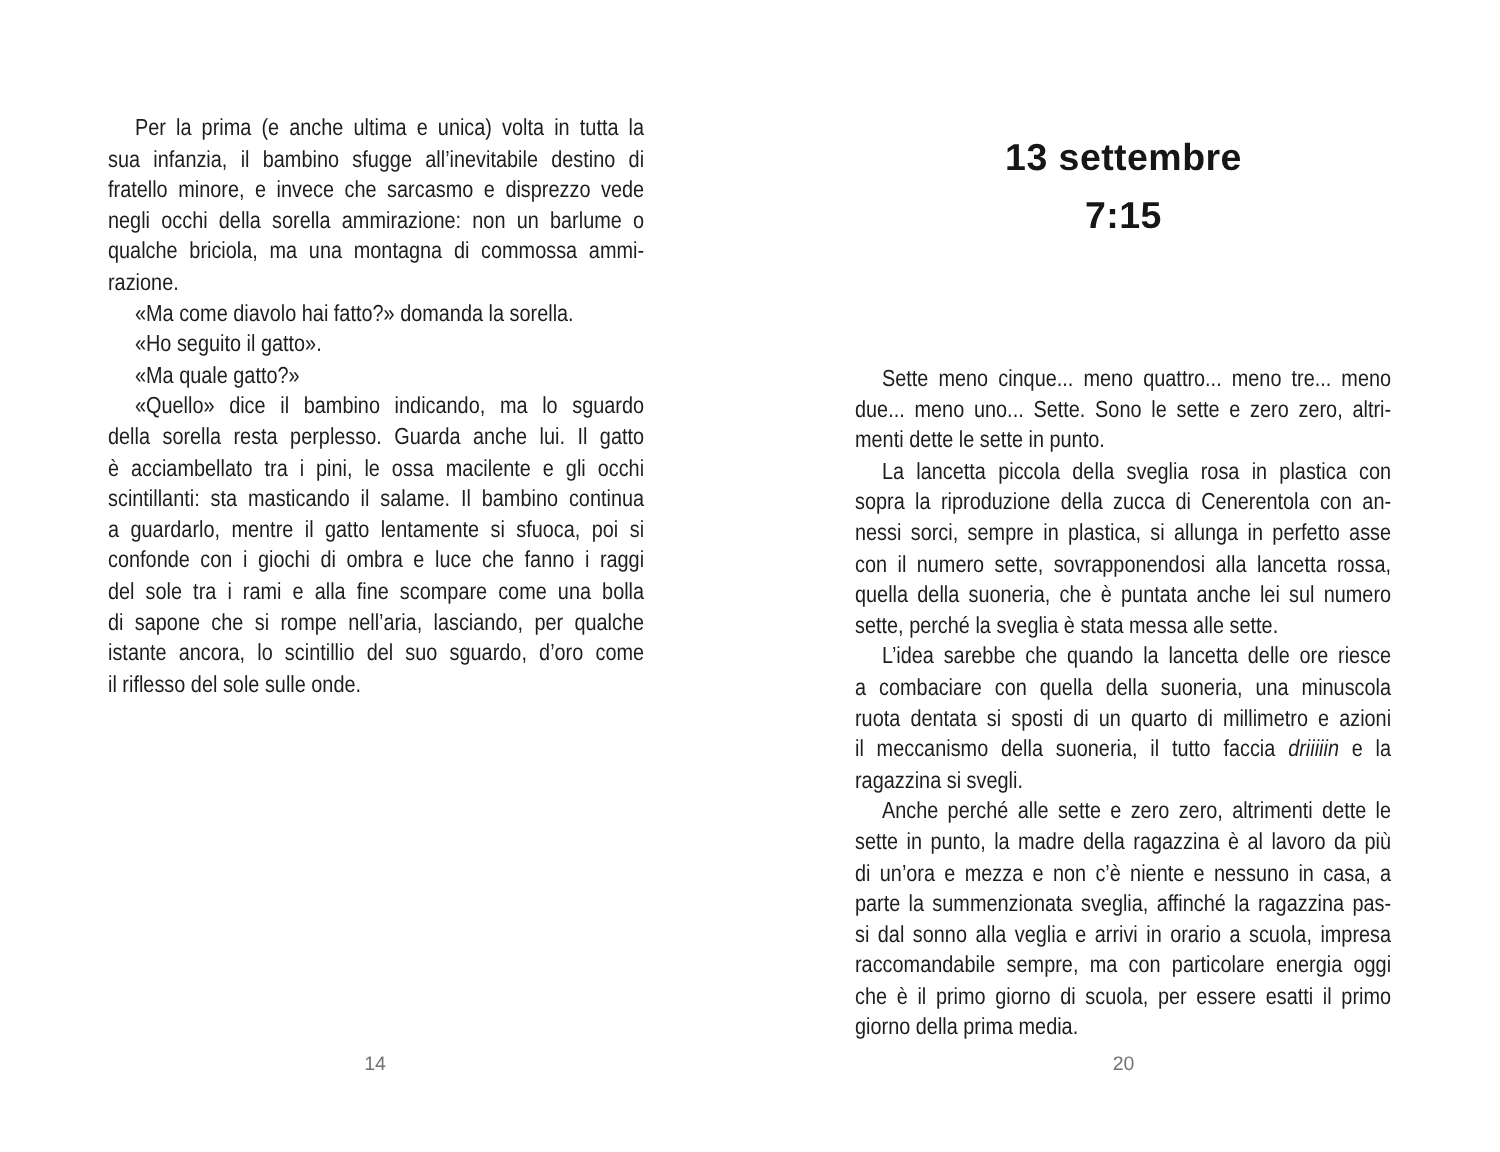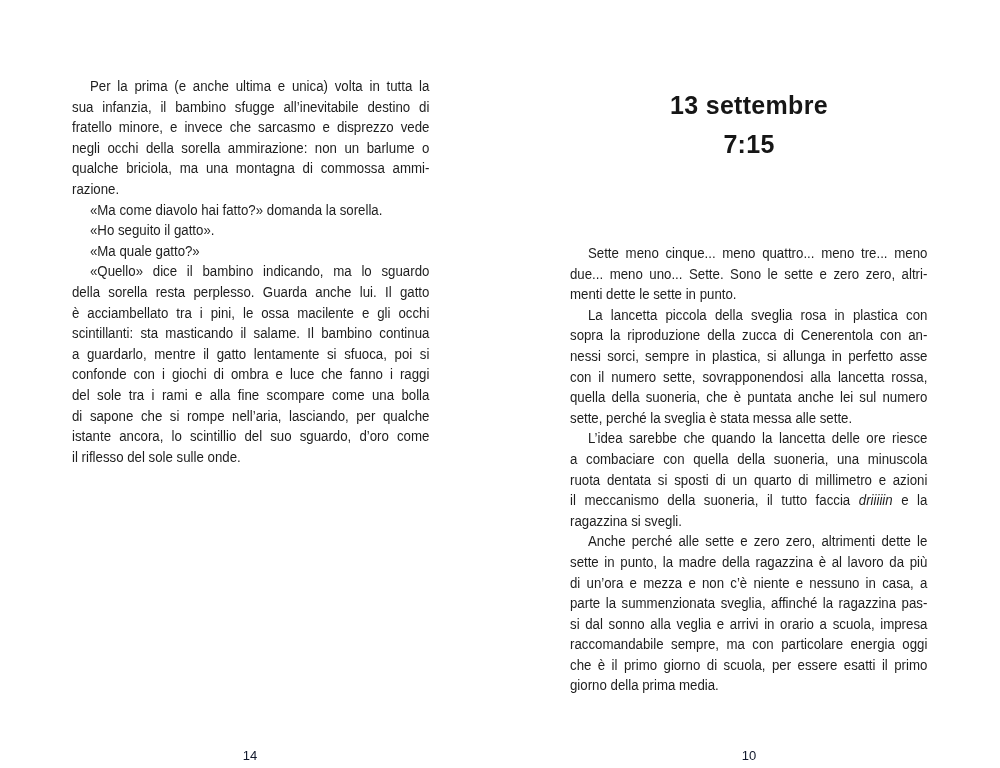--- a/index.html
+++ b/index.html
@@ -47,25 +47,25 @@
     width: 358px;
     text-align: center;
     font-weight: 600;
     font-size: 25px;
     line-height: 39px;
     color: #161616;
     letter-spacing: 0.3px;
   }
   .page-number {
     position: absolute;
-    top: 748px;
+    top: 701px;
     width: 358px;
     text-align: center;
     font-size: 13px;
-    color: #0f172a;
+    color: #737373;
   }
   .page-number.left  { left: 71px; }
   .page-number.right { left: 570px; }
   i { font-style: italic; }
 </style>
 </head>
 <body>
 
 <div class="spread">
 
@@ -116,16 +116,16 @@
         <div class="line para-end">ragazzina si svegli.</div>
         <div class="line indent">Anche perché alle sette e zero zero, altrimenti dette le</div>
         <div class="line">sette in punto, la madre della ragazzina è al lavoro da più</div>
         <div class="line">di un’ora e mezza e non c’è niente e nessuno in casa, a</div>
         <div class="line">parte la summenzionata sveglia, affinché la ragazzina pas-</div>
         <div class="line">si dal sonno alla veglia e arrivi in orario a scuola, impresa</div>
         <div class="line">raccomandabile sempre, ma con particolare energia oggi</div>
         <div class="line">che è il primo giorno di scuola, per essere esatti il primo</div>
         <div class="line para-end">giorno della prima media.</div>
       </div>
-    <div class="page-number right">10</div>
+    <div class="page-number right">20</div>
   </div>
 
 </div>
 
 </body></html>

